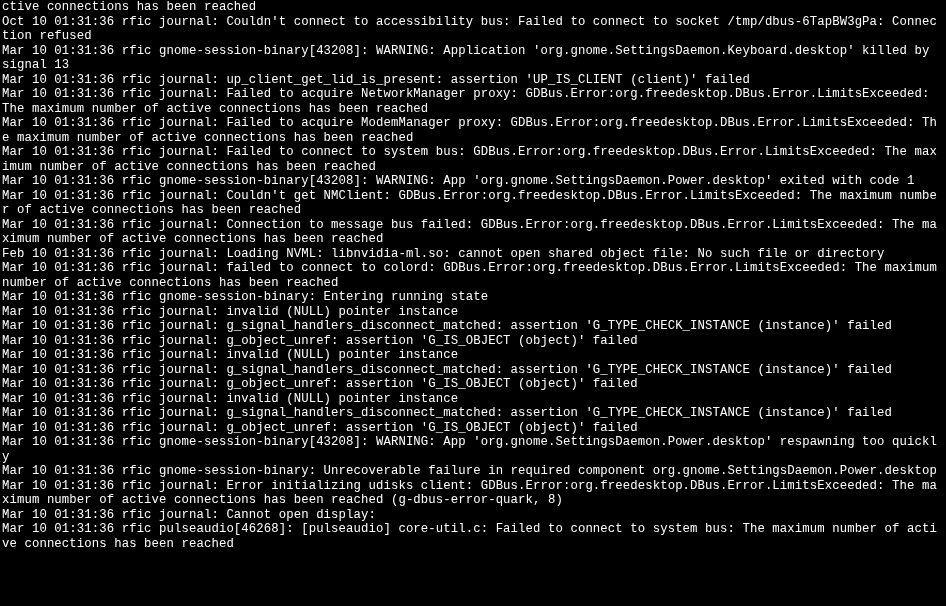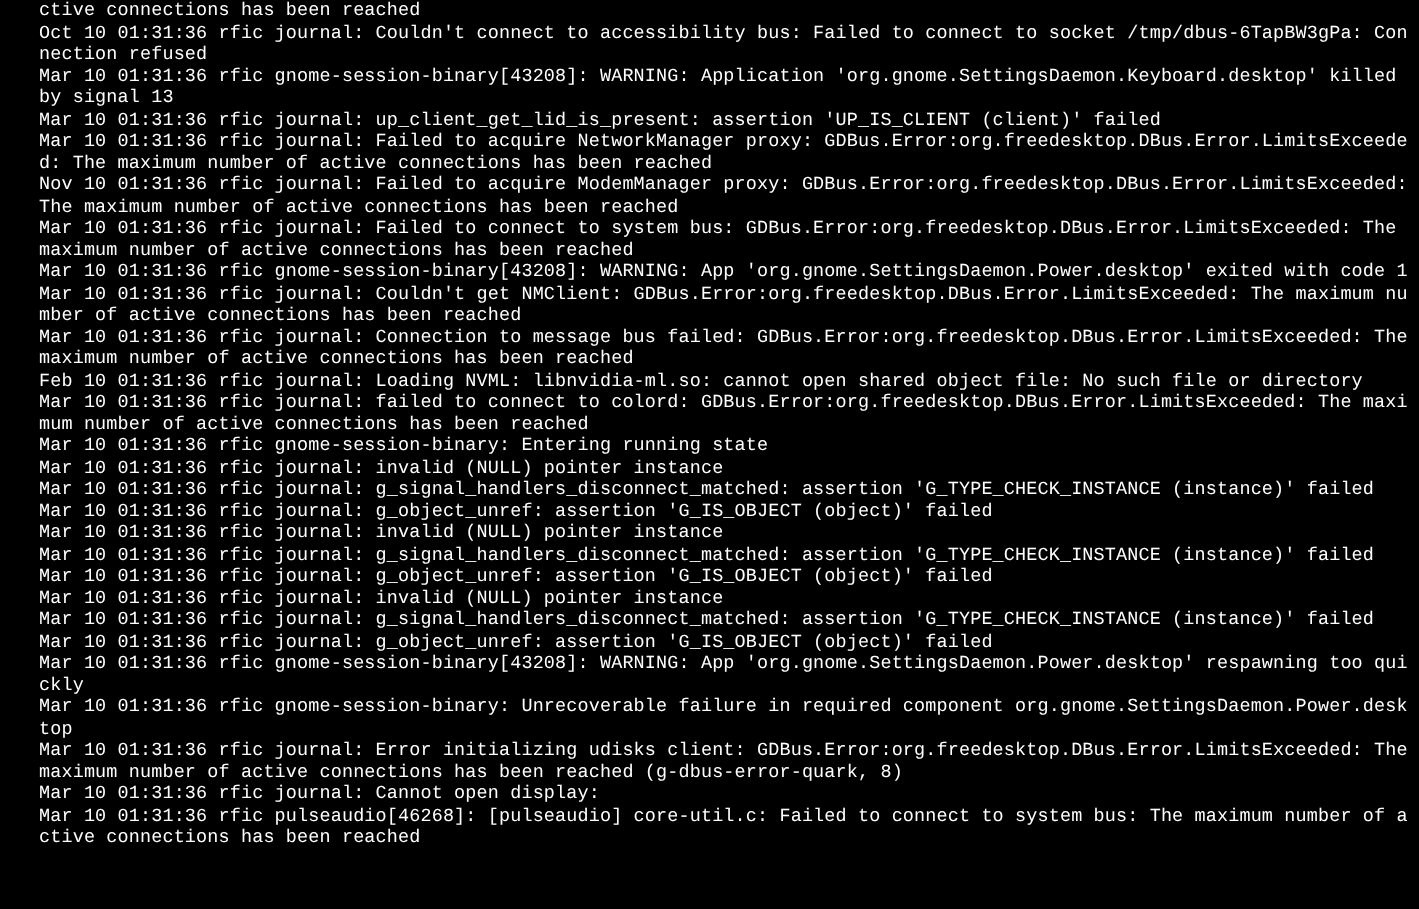--- a/index.html
+++ b/index.html
@@ -19,33 +19,32 @@
       overflow-x: hidden;
       white-space: normal;
     }
     .terminal {
       width: 946px;
       padding: 0 2px;
     }
     .log-line {
       word-break: break-all;
       overflow-wrap: break-word;
-      margin-left: 24px;
     }
   </style>
 </head>
 <body>
 
 <div class="terminal">
   <div class="log-line">ctive connections has been reached</div>
   <div class="log-line">Oct 10 01:31:36 rfic journal: Couldn't connect to accessibility bus: Failed to connect to socket /tmp/dbus-6TapBW3gPa: Connection refused</div>
   <div class="log-line">Mar 10 01:31:36 rfic gnome-session-binary[43208]: WARNING: Application 'org.gnome.SettingsDaemon.Keyboard.desktop' killed by signal 13</div>
   <div class="log-line">Mar 10 01:31:36 rfic journal: up_client_get_lid_is_present: assertion 'UP_IS_CLIENT (client)' failed</div>
   <div class="log-line">Mar 10 01:31:36 rfic journal: Failed to acquire NetworkManager proxy: GDBus.Error:org.freedesktop.DBus.Error.LimitsExceeded: The maximum number of active connections has been reached</div>
-  <div class="log-line">Nov 10 01:31:36 rfic journal: Failed to acquire ModemManager proxy: GDBus.Error:org.freedesktop.DBus.Error.LimitsExceeded: The maximum number of active connections has been reached</div>
+  <div class="log-line">Mar 10 01:31:36 rfic journal: Failed to acquire ModemManager proxy: GDBus.Error:org.freedesktop.DBus.Error.LimitsExceeded: The maximum number of active connections has been reached</div>
   <div class="log-line">Mar 10 01:31:36 rfic journal: Failed to connect to system bus: GDBus.Error:org.freedesktop.DBus.Error.LimitsExceeded: The maximum number of active connections has been reached</div>
   <div class="log-line">Mar 10 01:31:36 rfic gnome-session-binary[43208]: WARNING: App 'org.gnome.SettingsDaemon.Power.desktop' exited with code 1</div>
   <div class="log-line">Mar 10 01:31:36 rfic journal: Couldn't get NMClient: GDBus.Error:org.freedesktop.DBus.Error.LimitsExceeded: The maximum number of active connections has been reached</div>
   <div class="log-line">Mar 10 01:31:36 rfic journal: Connection to message bus failed: GDBus.Error:org.freedesktop.DBus.Error.LimitsExceeded: The maximum number of active connections has been reached</div>
   <div class="log-line">Feb 10 01:31:36 rfic journal: Loading NVML: libnvidia-ml.so: cannot open shared object file: No such file or directory</div>
   <div class="log-line">Mar 10 01:31:36 rfic journal: failed to connect to colord: GDBus.Error:org.freedesktop.DBus.Error.LimitsExceeded: The maximum number of active connections has been reached</div>
   <div class="log-line">Mar 10 01:31:36 rfic gnome-session-binary: Entering running state</div>
   <div class="log-line">Mar 10 01:31:36 rfic journal: invalid (NULL) pointer instance</div>
   <div class="log-line">Mar 10 01:31:36 rfic journal: g_signal_handlers_disconnect_matched: assertion 'G_TYPE_CHECK_INSTANCE (instance)' failed</div>
   <div class="log-line">Mar 10 01:31:36 rfic journal: g_object_unref: assertion 'G_IS_OBJECT (object)' failed</div>

